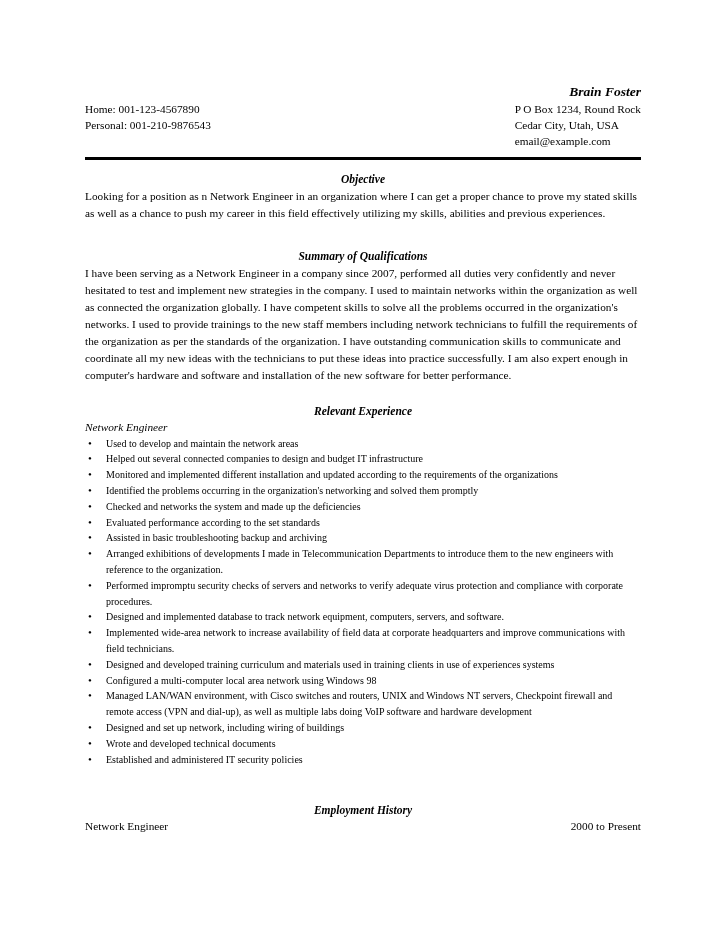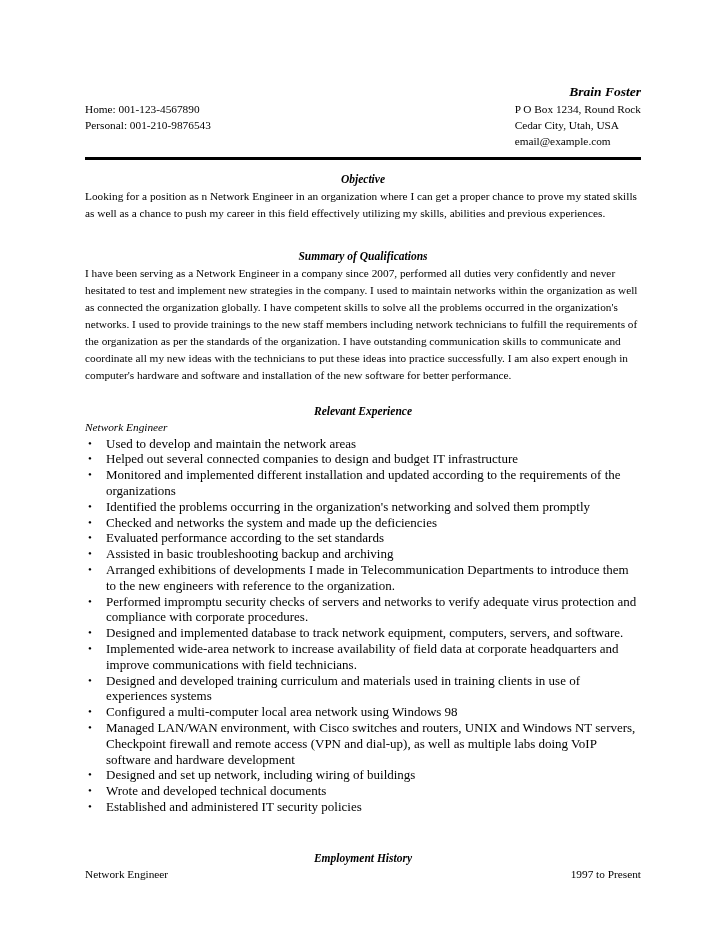--- a/index.html
+++ b/index.html
@@ -56,21 +56,21 @@
   .sec-employment { margin-top: 36px; }
   .job-title-line {
     font-style: italic;
     font-size: 11.3px;
     line-height: 15.8px;
   }
   .bullets { list-style: none; }
   .bullets li {
     position: relative;
     padding-left: 21px;
-    font-size: 13px;
+    font-size: 10px;
     line-height: 15.8px;
   }
   .bullets li::before {
     content: "\2022";
     position: absolute;
     left: 3px;
     top: 0;
     font-size: 11px;
   }
   .employment-row {
@@ -132,17 +132,17 @@
         <li>Designed and set up network, including wiring of buildings</li>
         <li>Wrote and developed technical documents</li>
         <li>Established and administered IT security policies</li>
       </ul>
   </div>
 
   <div class="section sec-employment">
     <div class="section-heading">Employment History</div>
     <div class="employment-row">
       <span>Network Engineer</span>
-      <span>1997 to Present</span>
+      <span>2000 to Present</span>
     </div>
   </div>
 
 </div>
 
 </body></html>

